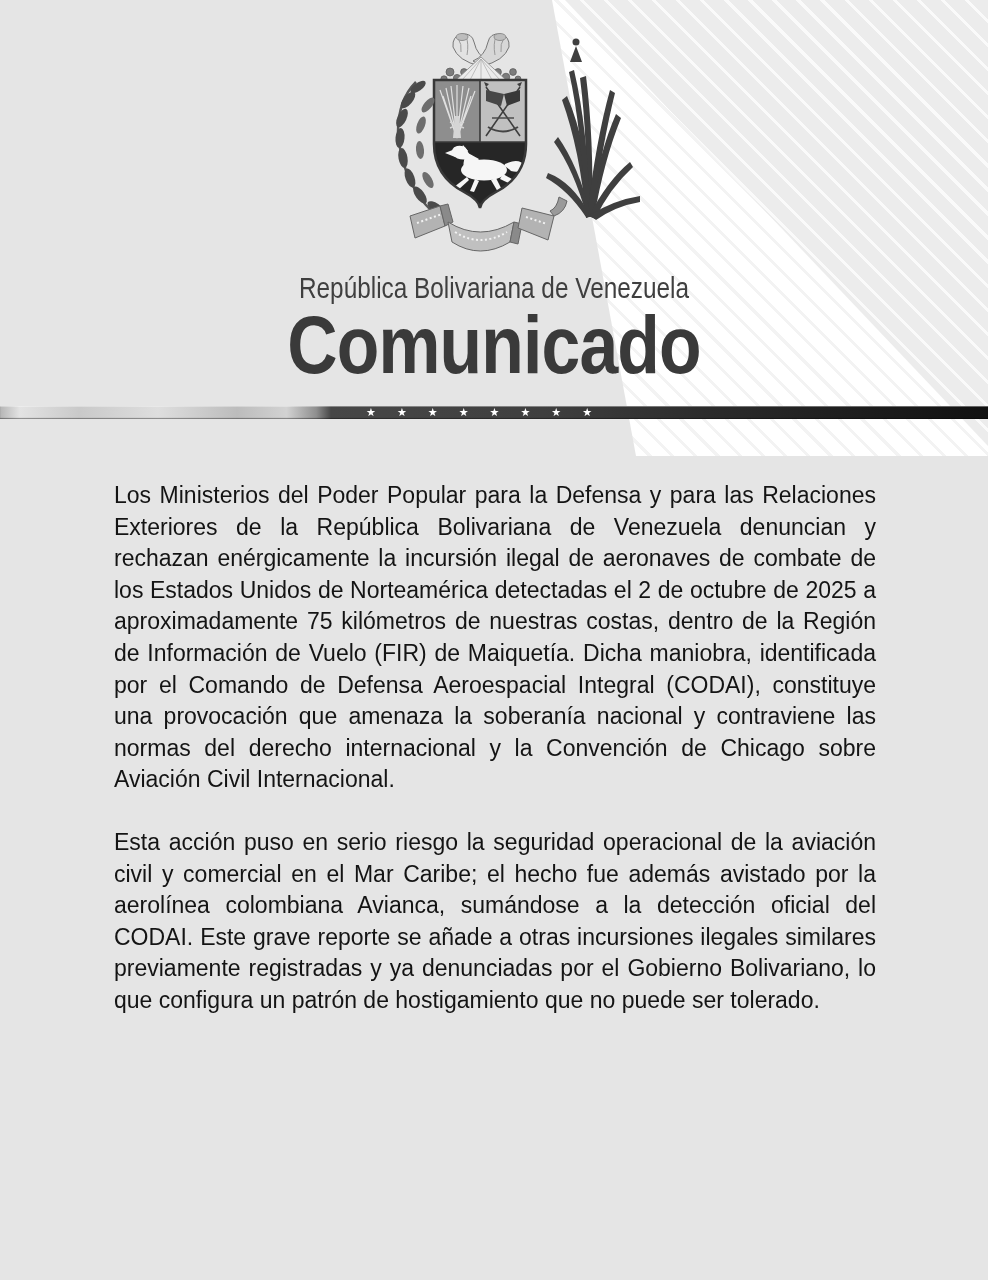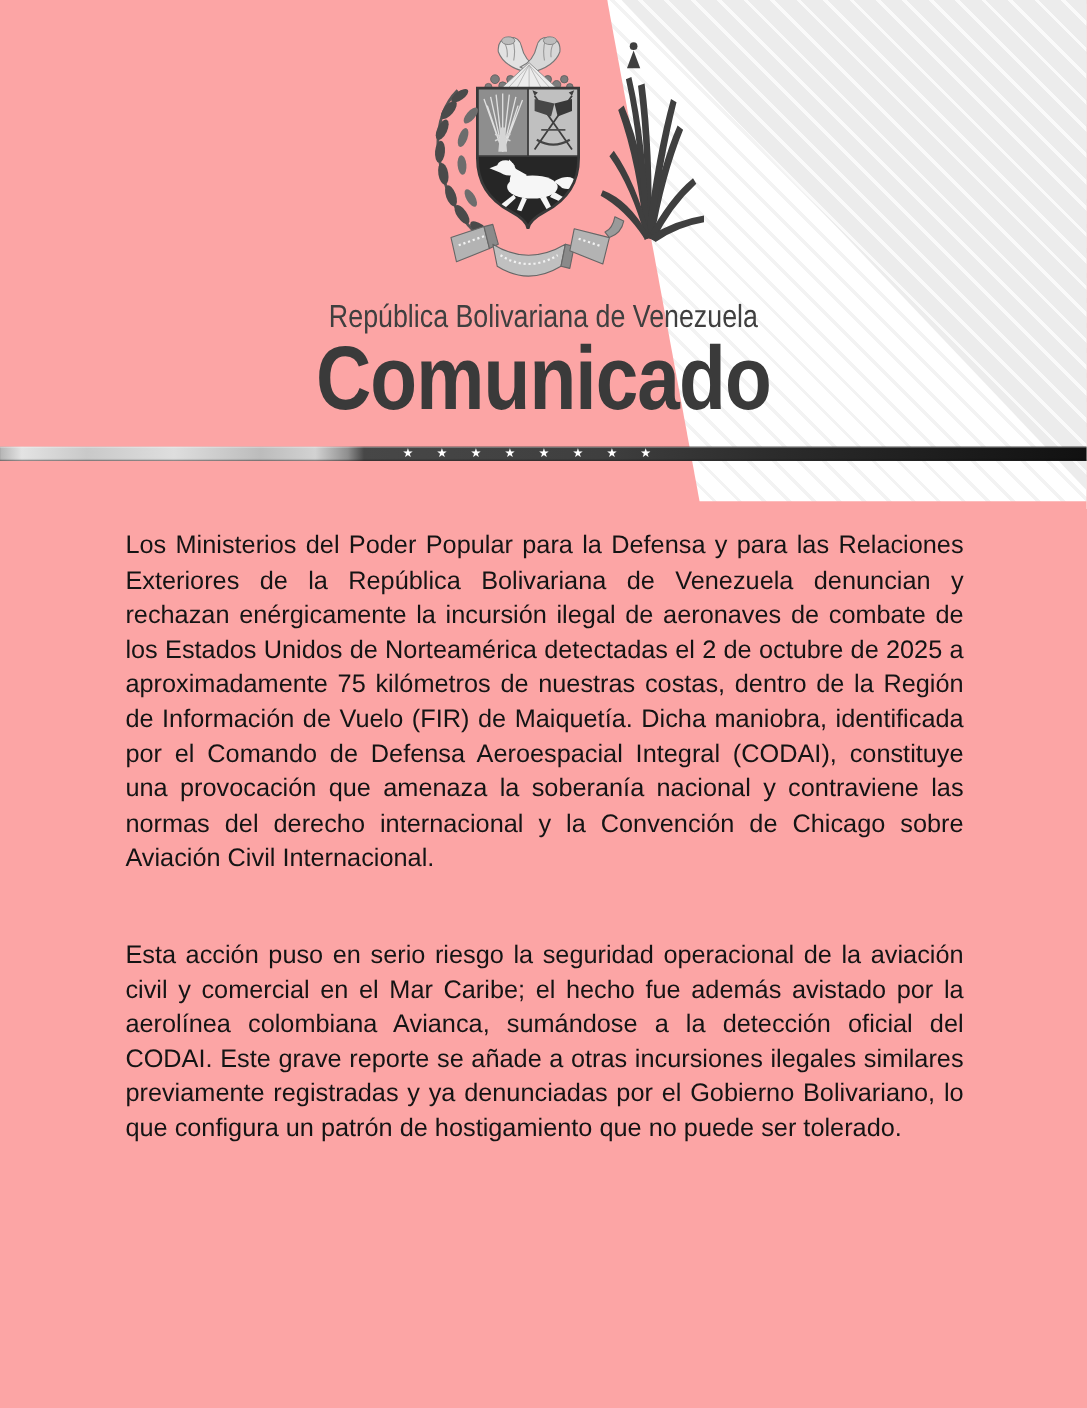--- a/index.html
+++ b/index.html
@@ -1,19 +1,19 @@
 <!DOCTYPE html>
 <html><head>
 <meta charset="utf-8">
 <style>
   html,body{margin:0;padding:0;background:#ffffff;}
   .page{
     position:relative;
     width:988px;height:1280px;
-    background:#fca5a5;
+    background:#e5e5e5;
     overflow:hidden;
     font-family:"Liberation Sans", sans-serif;
   }
 
   
   .stripes-faint{
     position:absolute;top:0;left:0;width:988px;height:460px;
     background:repeating-linear-gradient(45deg,#ffffff 0 13px,#f3f3f3 13px 16px);
     clip-path:polygon(552px 0,988px 0,988px 456px,636px 456px);
     z-index:1;
@@ -70,21 +70,21 @@
 
   
   .body-text{
     position:absolute;top:480px;left:114px;width:762px;
     font-size:23px;line-height:31.6px;
     color:#141414;
     text-align:justify;
     z-index:3;
   }
   .body-text p{margin:0;}
-  .body-text p + p{margin-top:56px;}
+  .body-text p + p{margin-top:31px;}
 </style>
 </head>
 <body>
 
 <div class="page">
 
   <div class="stripes-faint"></div>
   <div class="stripes-strong"></div>
 
   <svg class="emblem" viewBox="0 0 290 232" aria-hidden="true">

